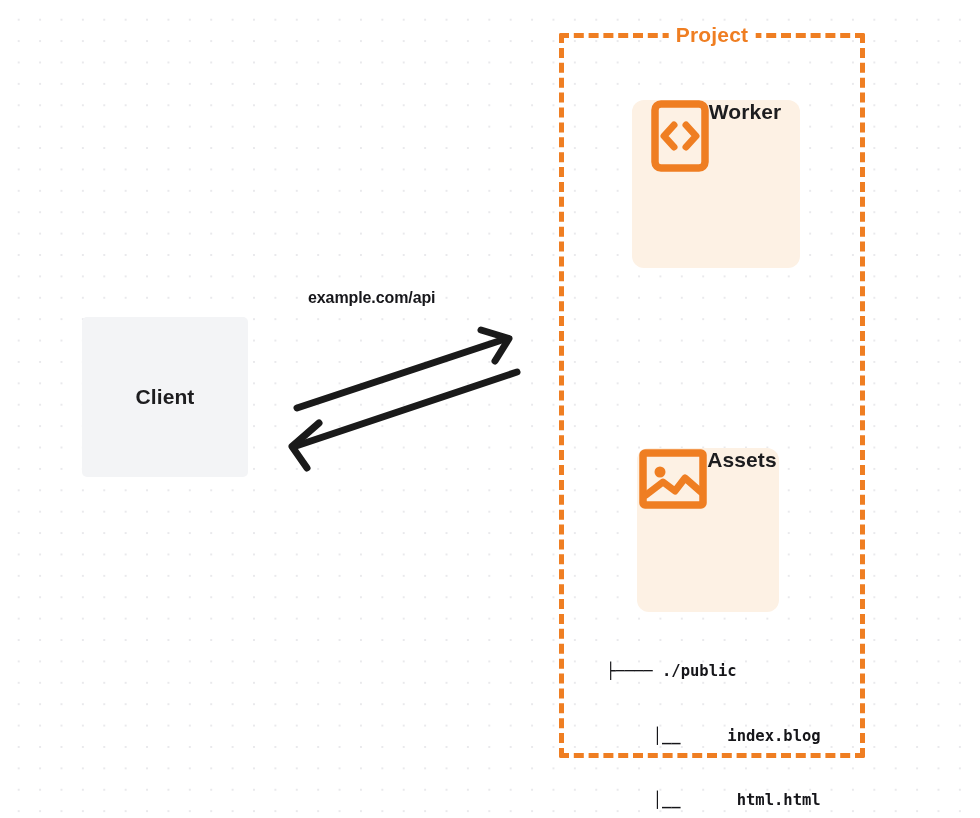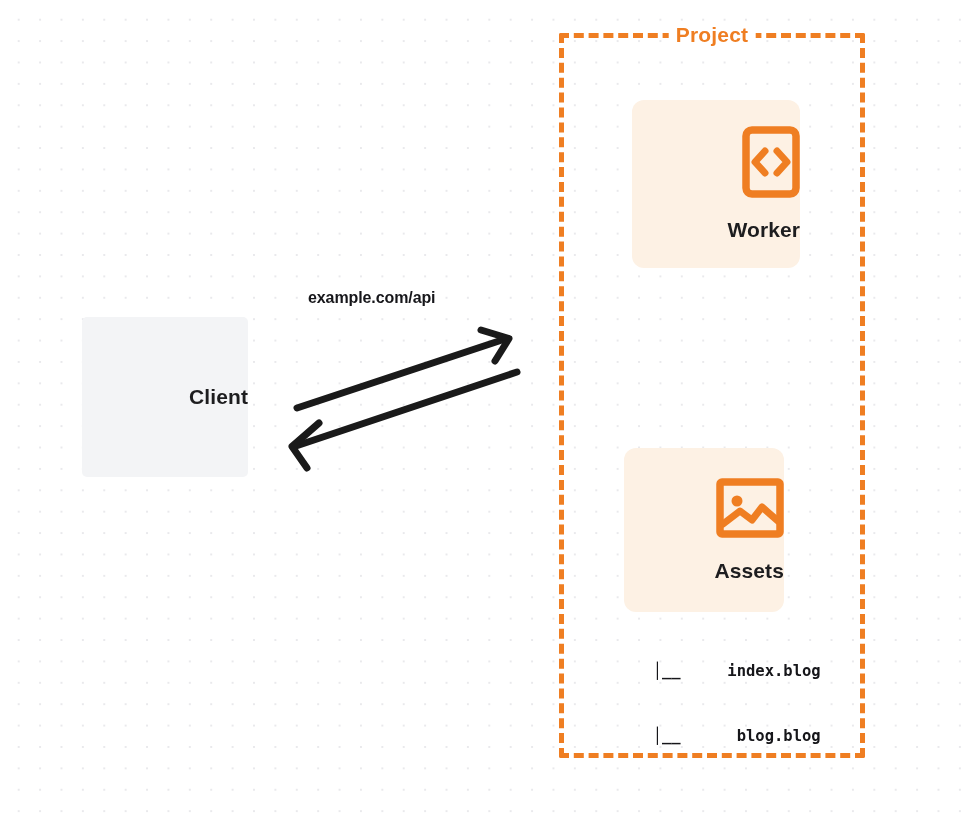--- a/index.html
+++ b/index.html
@@ -29,21 +29,21 @@
   #client-node {
     position: absolute;
     left: 82px;
     top: 317px;
     width: 166px;
     height: 160px;
     background-color: #f3f4f6;
     border-radius: 5px;
     display: flex;
     align-items: center;
-    justify-content: flex-end;
+    justify-content: center;
   }
   #client-node .node-label {
     font-size: 21px;
     font-weight: bold;
     color: #1d1d1f;
     letter-spacing: 0.1px;
   }
 
   
   #connector-layer {
@@ -90,34 +90,34 @@
     letter-spacing: 0.2px;
     white-space: nowrap;
   }
 
   
   .service-card {
     position: absolute;
     background-color: #fdf1e4;
     border-radius: 12px;
     display: flex;
-    flex-direction: column;
-    align-items: flex-end;
+    flex-direction: row;
+    align-items: flex-start;
     justify-content: center;
   }
   #worker-card {
     left: 632px;
     top: 100px;
     width: 168px;
     height: 168px;
   }
   #assets-card {
-    left: 624px;
+    left: 637px;
     top: 448px;
-    width: 160px;
+    width: 142px;
     height: 164px;
   }
   .service-icon {
     display: block;
     margin-bottom: 16px;
   }
   .service-name {
     font-size: 21px;
     font-weight: bold;
     color: #1d1d1f;
@@ -184,18 +184,19 @@
       <svg width="68" height="62" viewBox="0 0 68 62" fill="none">
         <rect x="4" y="5" width="60" height="52" rx="2" stroke="#ef7e22" stroke-width="7.5" fill="none"></rect>
         <circle cx="21" cy="24" r="5.5" fill="#ef7e22"></circle>
         <polyline points="7,47 24,34 36,43 46,30 62,44" fill="none" stroke="#ef7e22" stroke-width="7" stroke-linecap="round" stroke-linejoin="round"></polyline>
       </svg>
     </span>
     <span class="service-name">Assets</span>
   </div>
 
   <div id="assets-file-tree">
+    <span class="tree-line">├──── ./public</span>
     <span class="tree-line">     │__     index.blog</span>
-    <span class="tree-line">     │__      blog.blog</span>
+    <span class="tree-line">     │__      html.html</span>
     
   </div>
 
 </div>
 
 </body></html>

